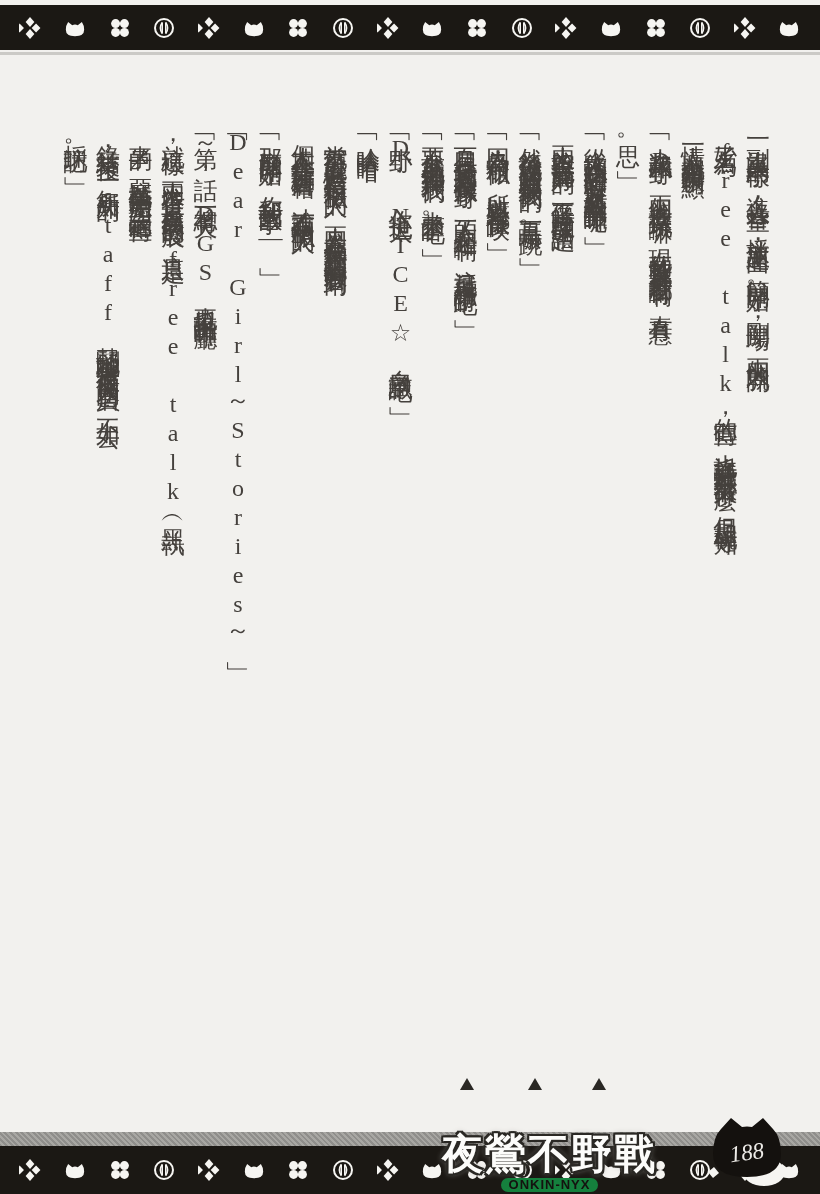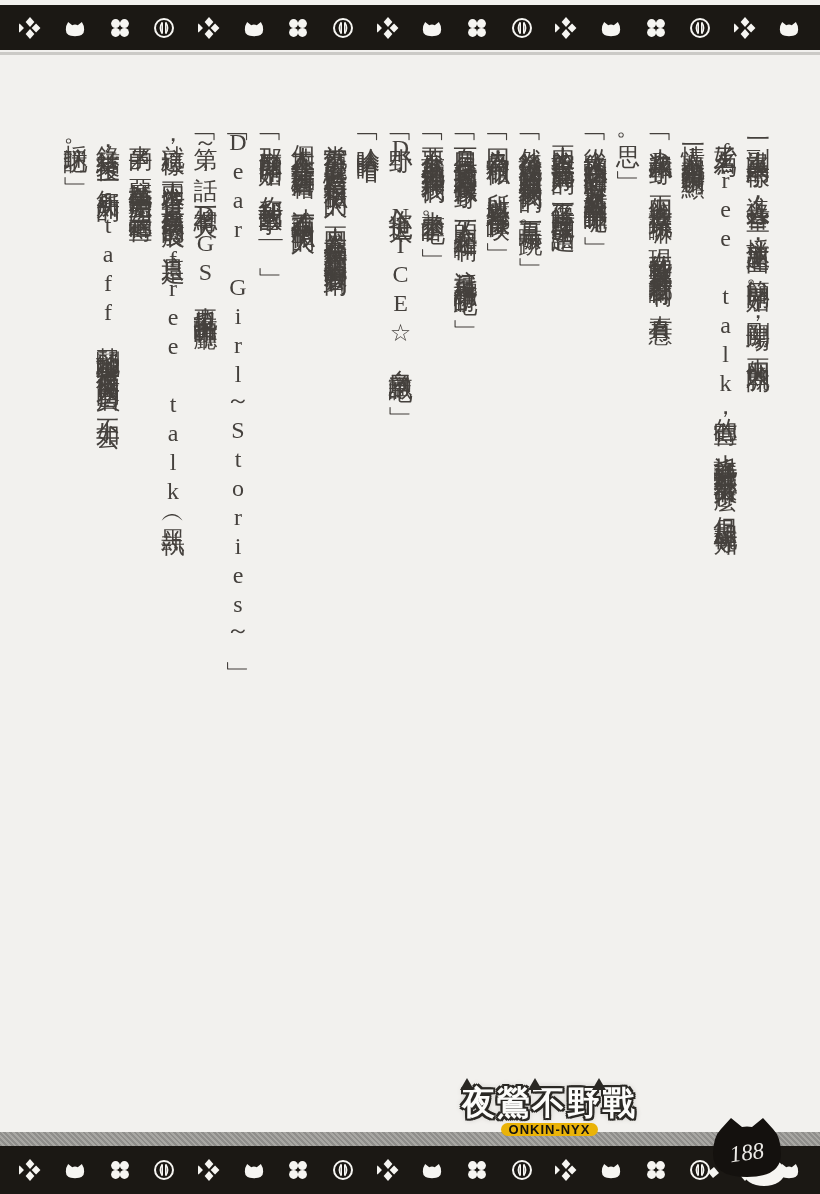--- a/index.html
+++ b/index.html
@@ -43,25 +43,25 @@
   }
   .wm-title, .wm-caption {
     font-weight:bold; color:#fcfcfa; letter-spacing:2px;
     text-shadow:
       -2px -2px 0 #2a2824, 2px -2px 0 #2a2824,
       -2px  2px 0 #2a2824, 2px  2px 0 #2a2824,
       0 -2px 0 #2a2824, 0 2px 0 #2a2824,
       -2px 0 0 #2a2824, 2px 0 0 #2a2824,
       0 0 6px #9a9894;
   }
-  .wm-title { font-size:33px; }
+  .wm-title { font-size:41px;margin-top:47px; }
   .wm-caption { font-size:30px; }
   .wm-sub {
     display:inline-block; font-size:13px; font-weight:bold; letter-spacing:1px;
-    color:#14120f; background:#eab308; border-radius:7px; padding:0 8px;
+    color:#14120f; background:#15803d; border-radius:7px; padding:0 8px;
     margin:1px 0 2px 0;
   }
   .wm-ear { position:absolute; width:0; height:0; top:-8px;
     border-left:7px solid transparent; border-right:7px solid transparent;
     border-bottom:12px solid #2a2824; }
   .wm-ear.e1 { left:18px; } .wm-ear.e2 { left:86px; } .wm-ear.e3 { left:150px; }
 
   
   .page-cat { position:absolute; right:26px; bottom:6px; width:94px; height:74px; z-index:7; }
   .page-cat svg { display:block; width:100%; height:100%; }

